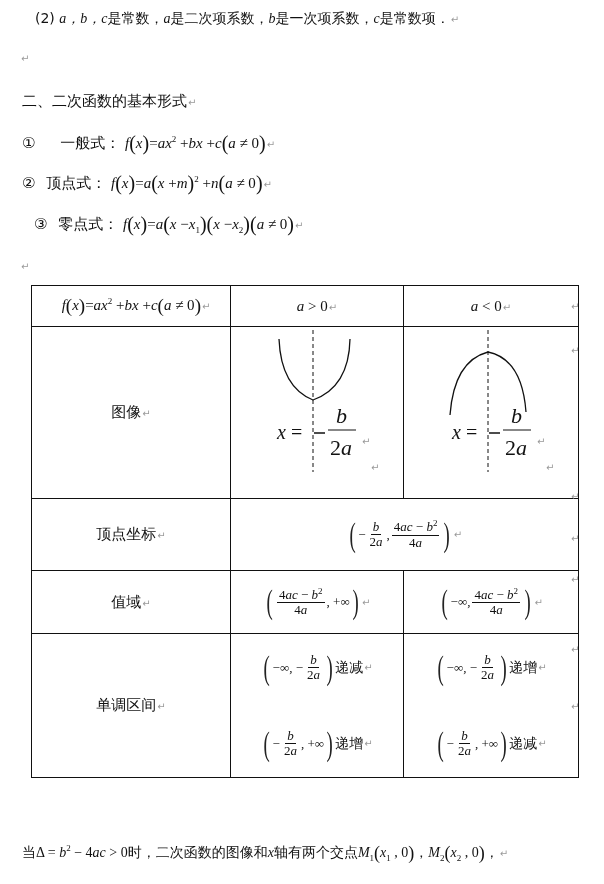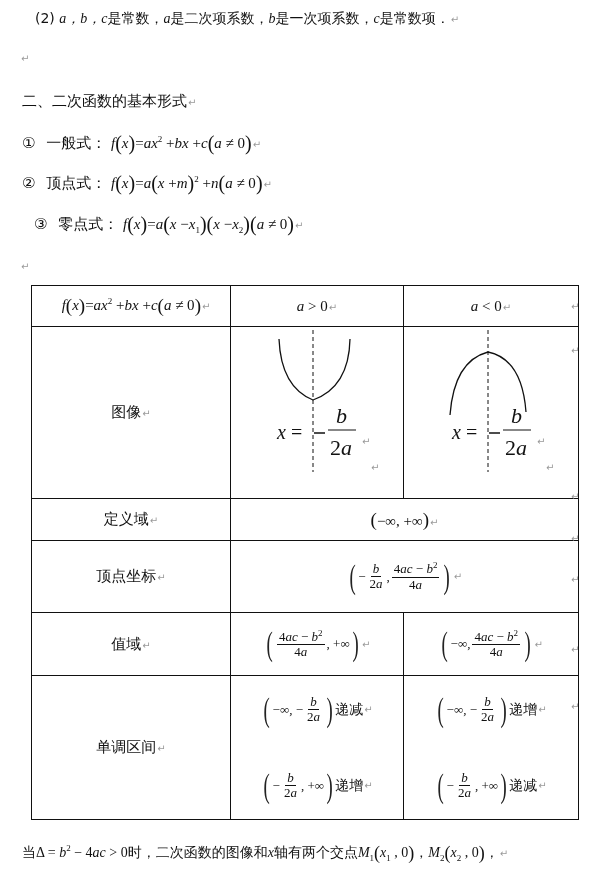--- a/index.html
+++ b/index.html
@@ -28,21 +28,21 @@
   <span class="m">a，b，c</span><span>是常数，</span><span class="m">a</span><span>是二次项系数，</span><span class="m">b</span><span>是一次项系数，</span><span class="m">c</span><span>是常数项．</span><span class="ret">↵</span>
 </div>
 <div class="abs ret" style="left:20px;top:53px;">↵</div>
 
 <div class="abs line big" style="left:22px;top:92px;">
   <span>二、二次函数的基本形式</span><span class="ret">↵</span>
 </div>
 
 <div class="abs line big" style="left:22px;top:132px;">
   <span>①</span>
-  <span style="margin-left:6px">一般式：</span>
+  <span style="margin-left:20px">一般式：</span>
   <span class="m">f</span><span class="mr" style="font-size:20px;vertical-align:-2px">(</span><span class="m">x</span><span class="mr" style="font-size:20px;vertical-align:-2px">)</span><span class="mr">=</span><span class="m">ax</span><sup class="mr">2</sup><span class="mr"> +</span><span class="m">bx</span><span class="mr"> +</span><span class="m">c</span><span class="mr" style="font-size:20px;vertical-align:-2px">(</span><span class="m">a</span><span class="mr"> ≠ 0</span><span class="mr" style="font-size:20px;vertical-align:-2px">)</span><span class="ret">↵</span>
 </div>
 
 <div class="abs line big" style="left:22px;top:172px;text-align:right;">
   <span>②</span>
   <span style="margin-left:6px">顶点式：</span>
   <span class="m">f</span><span class="mr" style="font-size:20px;vertical-align:-2px">(</span><span class="m">x</span><span class="mr" style="font-size:20px;vertical-align:-2px">)</span><span class="mr">=</span><span class="m">a</span><span class="mr" style="font-size:20px;vertical-align:-2px">(</span><span class="m">x</span><span class="mr"> +</span><span class="m">m</span><span class="mr" style="font-size:20px;vertical-align:-2px">)</span><sup class="mr">2</sup><span class="mr"> +</span><span class="m">n</span><span class="mr" style="font-size:20px;vertical-align:-2px">(</span><span class="m">a</span><span class="mr"> ≠ 0</span><span class="mr" style="font-size:20px;vertical-align:-2px">)</span><span class="ret">↵</span>
 </div>
 
 <div class="abs line big" style="left:34px;top:213px;">
@@ -84,24 +84,20 @@
         <text x="48" y="112" font-family="Liberation Serif, serif" font-style="italic" font-size="20" fill="#111">x</text>
         <text x="62" y="112" font-family="Liberation Serif, serif" font-size="20" fill="#111">=</text>
         <line x1="85" y1="106" x2="96" y2="106" stroke="#111" stroke-width="1.5"></line>
         <text x="107" y="96" font-family="Liberation Serif, serif" font-style="italic" font-size="22" fill="#111">b</text>
         <line x1="99" y1="103" x2="127" y2="103" stroke="#111" stroke-width="1"></line>
         <text x="101" y="128" font-family="Liberation Serif, serif" font-size="22" fill="#111">2<tspan font-style="italic">a</tspan></text>
         <text x="133" y="118" font-size="10" fill="#999">↵</text>
         <text x="142" y="144" font-size="10" fill="#999">↵</text>
       </svg>
     </td>
-  </tr>
-  <tr style="height:42px">
-    <td><span>定义域</span><span class="ret">↵</span></td>
-    <td colspan="2"><span class="mr" style="font-size:19px">(</span><span class="mr">−∞, +∞</span><span class="mr" style="font-size:19px">)</span><span class="ret">↵</span></td>
   </tr>
   <tr style="height:72px">
     <td><span>顶点坐标</span><span class="ret">↵</span></td>
     <td colspan="2" style="font-size:13px"><span class="paren">(</span><span class="mr">−</span><span class="frac">
             <span class="n m">b</span>
             <span class="d mr">2<i>a</i></span>
           </span><span class="mr">,</span><span class="frac">
             <span class="n mr">4<i>ac</i> − <i>b</i><sup>2</sup></span>
             <span class="d mr">4<i>a</i></span>
           </span><span class="paren">)</span><span class="ret">↵</span></td>

